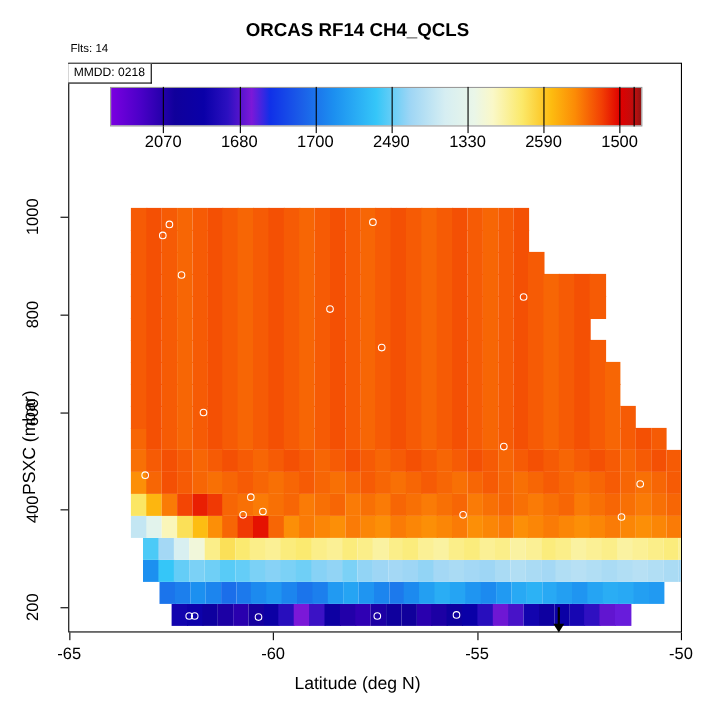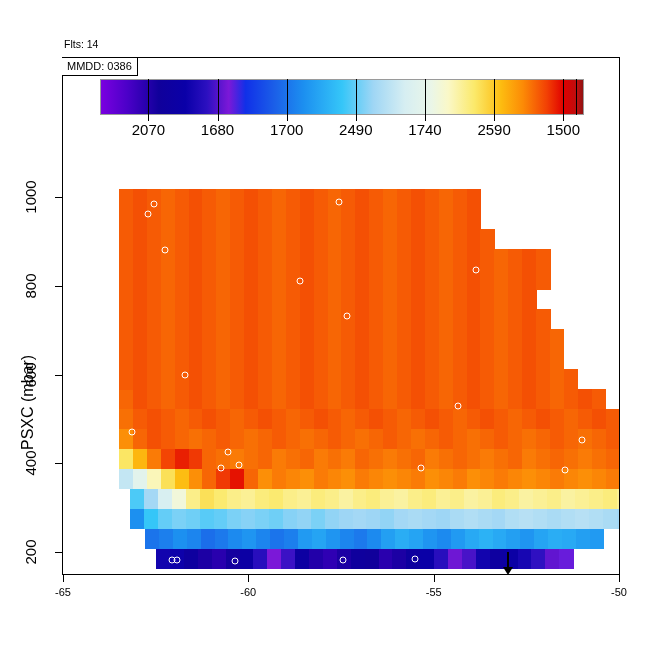--- a/index.html
+++ b/index.html
@@ -133,21 +133,21 @@
   .xtick {
     position: absolute;
     top: 575px;
     width: 1px;
     height: 7px;
     background: #000000;
   }
   .xlab {
     position: absolute;
     top: 586px;
-    font-size: 11px;
+    font-size: 15px;
     color: #000000;
     transform: translateX(-50%);
     white-space: nowrap;
   }
   #ytitle {
     position: absolute;
     left: 8px;
     top: 250px;
     width: 22px;
     height: 200px;
@@ -196,44 +196,45 @@
     border-left: 5px solid transparent;
     border-right: 5px solid transparent;
     border-top: 8px solid #000000;
   }
 </style>
 </head>
 <body>
 
 <div id="page">
 
+  <div id="title">ORCAS RF14 CH4_QCLS</div>
 
   <div id="flts">Flts: 14</div>
 
   <div id="frame"></div>
 
-  <div id="mmdd-box">MMDD: 0386</div>
+  <div id="mmdd-box">MMDD: 0218</div>
 
   <div id="cbar-wrap">
     <div id="cbar" style="background: linear-gradient(to right, rgb(122, 0, 224) 0%, rgb(75, 0, 200) 5.5%, rgb(16, 0, 155) 12%, rgb(10, 0, 168) 17.5%, rgb(44, 16, 192) 22%, rgb(124, 24, 216) 26.5%, rgb(16, 48, 232) 30%, rgb(27, 95, 232) 36%, rgb(28, 143, 240) 42%, rgb(53, 198, 248) 50%, rgb(159, 214, 245) 56.5%, rgb(214, 238, 242) 63%, rgb(234, 246, 232) 68.5%, rgb(250, 248, 200) 72%, rgb(251, 233, 106) 77.5%, rgb(253, 188, 16) 83%, rgb(252, 139, 6) 87.5%, rgb(242, 64, 4) 92.5%, rgb(224, 0, 0) 96%, rgb(184, 16, 16) 99%, rgb(142, 18, 18) 100%);"></div>
   <div class="cbar-div" style="left: 48.4px;"></div>
       <div class="cbar-tick" style="left: 48.4px;"></div>
       <div class="cbar-lab" style="left: 48.4px;">2070</div>
       <div class="cbar-div" style="left: 117.5px;"></div>
       <div class="cbar-tick" style="left: 117.5px;"></div>
       <div class="cbar-lab" style="left: 117.5px;">1680</div>
       <div class="cbar-div" style="left: 186.7px;"></div>
       <div class="cbar-tick" style="left: 186.7px;"></div>
       <div class="cbar-lab" style="left: 186.7px;">1700</div>
       <div class="cbar-div" style="left: 255.8px;"></div>
       <div class="cbar-tick" style="left: 255.8px;"></div>
       <div class="cbar-lab" style="left: 255.8px;">2490</div>
       <div class="cbar-div" style="left: 325px;"></div>
       <div class="cbar-tick" style="left: 325px;"></div>
-      <div class="cbar-lab" style="left: 325px;">1740</div>
+      <div class="cbar-lab" style="left: 325px;">1330</div>
       <div class="cbar-div" style="left: 394.1px;"></div>
       <div class="cbar-tick" style="left: 394.1px;"></div>
       <div class="cbar-lab" style="left: 394.1px;">2590</div>
       <div class="cbar-div" style="left: 463.3px;"></div>
       <div class="cbar-tick" style="left: 463.3px;"></div>
       <div class="cbar-lab" style="left: 463.3px;">1500</div>
       <div class="cbar-div" style="left: 476px;"></div>
     </div>
 
   <div id="plotarea">
@@ -894,19 +895,20 @@
       <div class="xtick" style="left: 433.7px;"></div>
       <div class="xlab" style="left: 433.7px;">-55</div>
       <div class="xtick" style="left: 619px;"></div>
       <div class="xlab" style="left: 619px;">-50</div>
     </div>
 
   <div id="ytitle">
     <span>PSXC (mbar)</span>
   </div>
 
+  <div id="xtitle">Latitude (deg N)</div>
 
   <div id="arrow" style="left: 501.8px;">
     <div class="shaft"></div>
     <div class="head"></div>
   </div>
 
 </div>
 
 </body></html>

